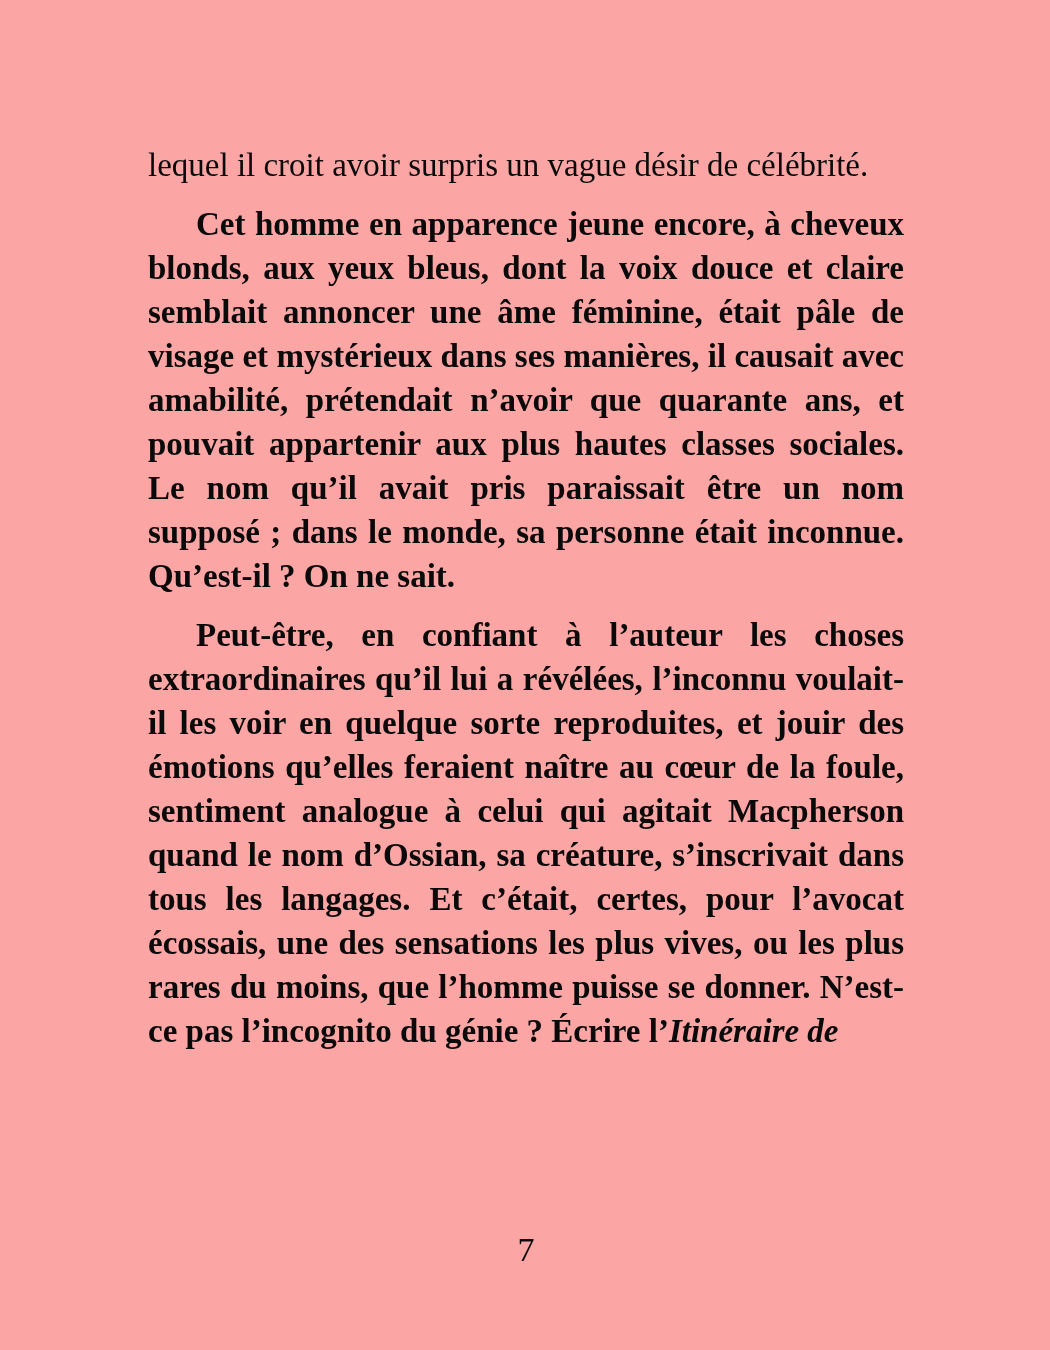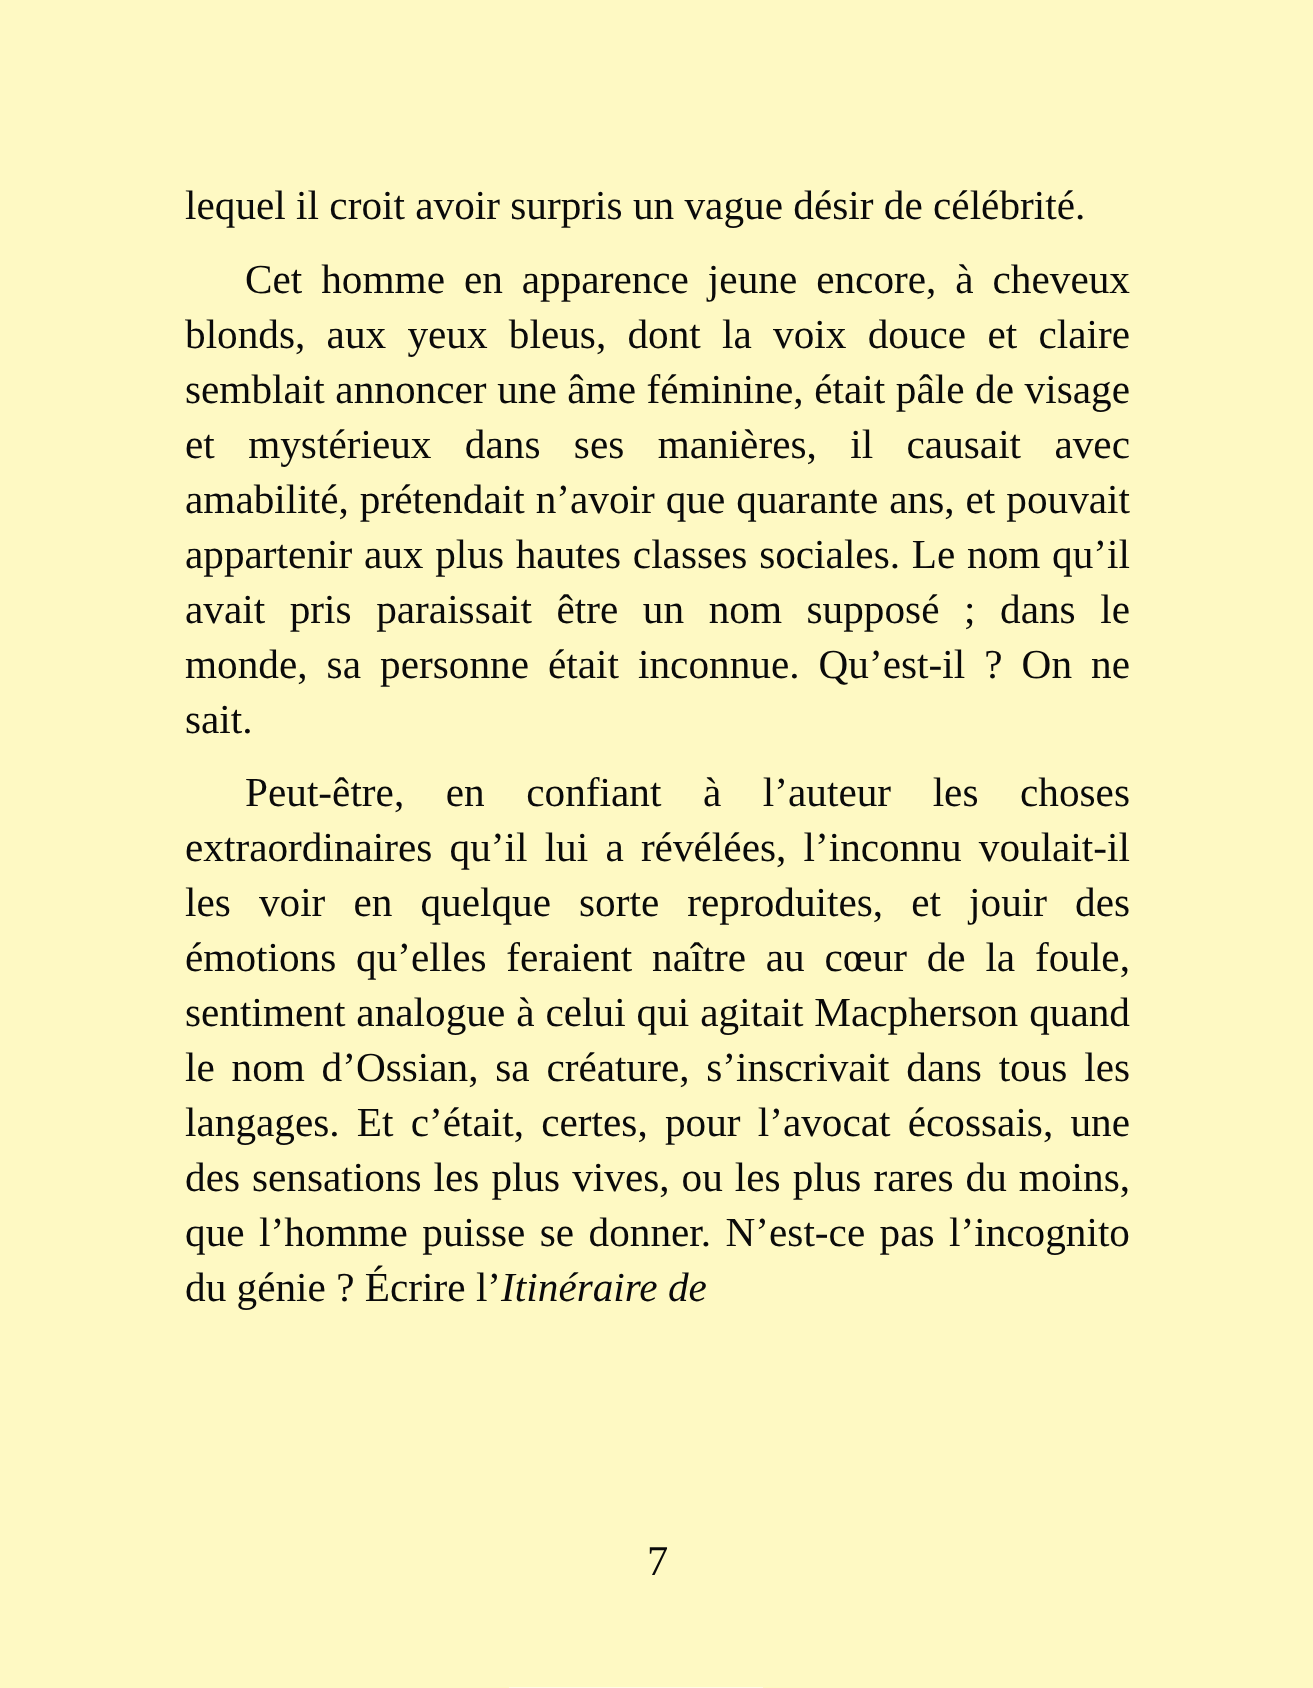--- a/index.html
+++ b/index.html
@@ -4,21 +4,21 @@
 <style>
   html, body {
     margin: 0;
     padding: 0;
     background: #ffffff;
   }
   .page {
     position: relative;
     width: 1050px;
     height: 1350px;
-    background: #fef9c3;
+    background: #fca5a5;
     overflow: hidden;
     font-family: "Liberation Serif", "DejaVu Serif", serif;
     color: #0a0a0a;
   }
   .text-block {
     position: absolute;
     left: 148px;
     top: 143px;
     width: 756px;
     font-size: 33px;
@@ -26,20 +26,21 @@
     text-align: justify;
     text-justify: inter-word;
   }
   .text-block p {
     margin: 0;
     padding: 0;
   }
   .text-block p.indented {
     margin-top: 15px;
     text-indent: 48px;
+    font-weight: bold;
   }
   .italic-run {
     font-style: italic;
   }
   .folio {
     position: absolute;
     left: 148px;
     width: 756px;
     top: 1228px;
     text-align: center;

